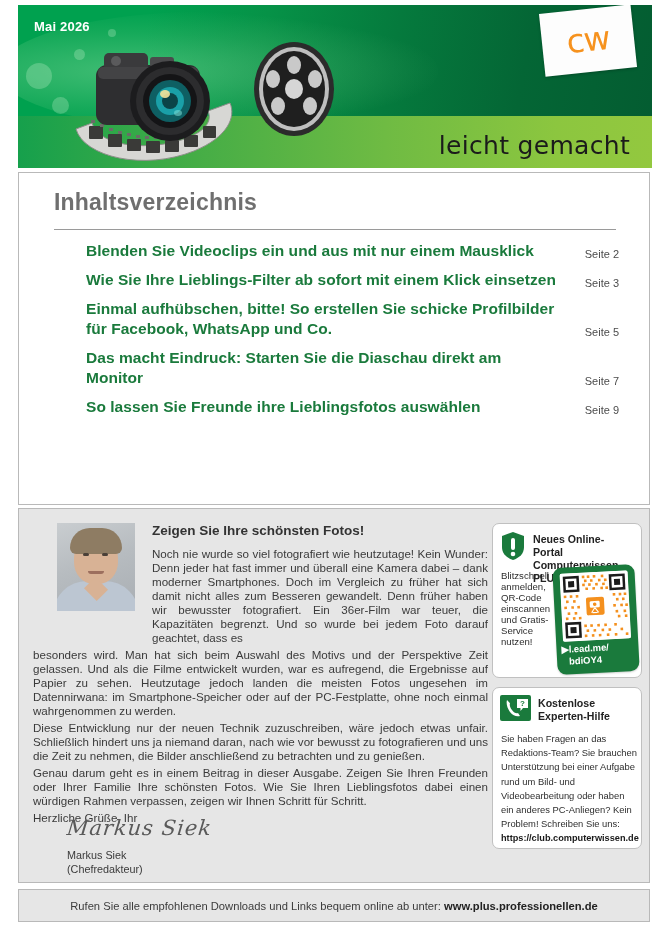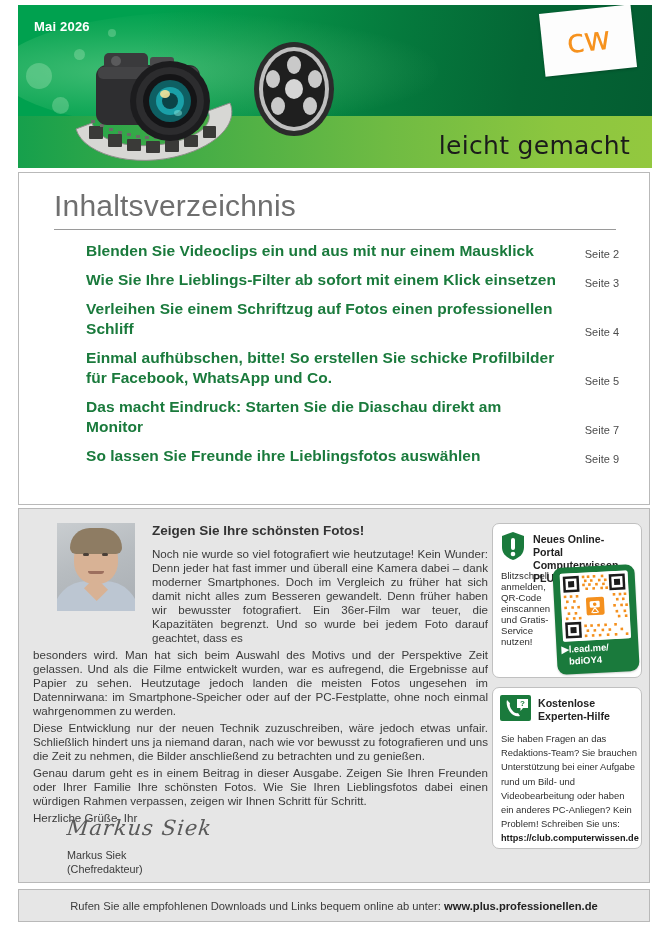--- a/index.html
+++ b/index.html
@@ -140,22 +140,22 @@
     width: 632px;
     height: 333px;
     background: #ffffff;
     border: 1px solid #b9b9b9;
     box-sizing: border-box;
   }
   .toc-title {
     position: absolute;
     left: 35px;
     top: 16px;
-    font-size: 30px;
-    font-weight: normal;
+    font-size: 23px;
+    font-weight: bold;
     color: #6f6f6f;
     letter-spacing: .2px;
   }
   .toc-rule {
     position: absolute;
     left: 35px;
     top: 56px;
     width: 562px;
     height: 1px;
     background: #9a9a9a;
@@ -495,24 +495,20 @@
       <div class="toc-item">
         <div class="toc-item-title">Blenden Sie Videoclips ein und aus mit nur einem Mausklick</div>
         <div class="toc-item-page">Seite 2</div>
       </div>
 
       <div class="toc-item">
         <div class="toc-item-title">Wie Sie Ihre Lieblings-Filter ab sofort mit einem Klick einsetzen</div>
         <div class="toc-item-page">Seite 3</div>
       </div>
 
-      <div class="toc-item">
-        <div class="toc-item-title">Verleihen Sie einem Schriftzug auf Fotos einen professionellen Schliff</div>
-        <div class="toc-item-page">Seite 4</div>
-      </div>
 
       <div class="toc-item">
         <div class="toc-item-title">Einmal aufhübschen, bitte! So erstellen Sie schicke Profilbilder für Facebook, WhatsApp und Co.</div>
         <div class="toc-item-page">Seite 5</div>
       </div>
 
       <div class="toc-item">
         <div class="toc-item-title">Das macht Eindruck: Starten Sie die Diaschau direkt am Monitor</div>
         <div class="toc-item-page">Seite 7</div>
       </div>

